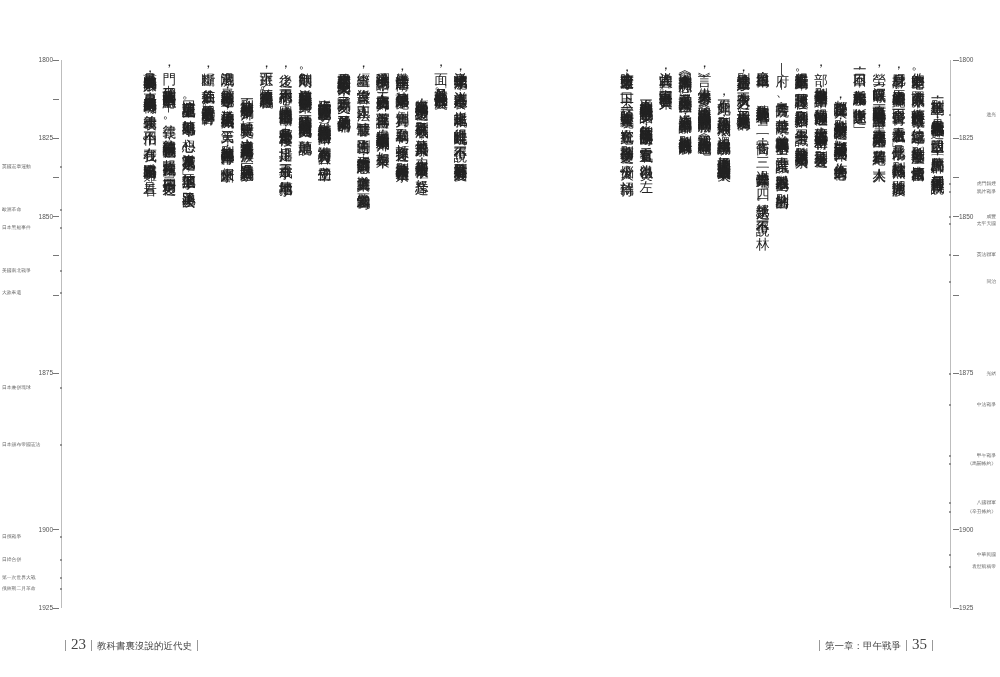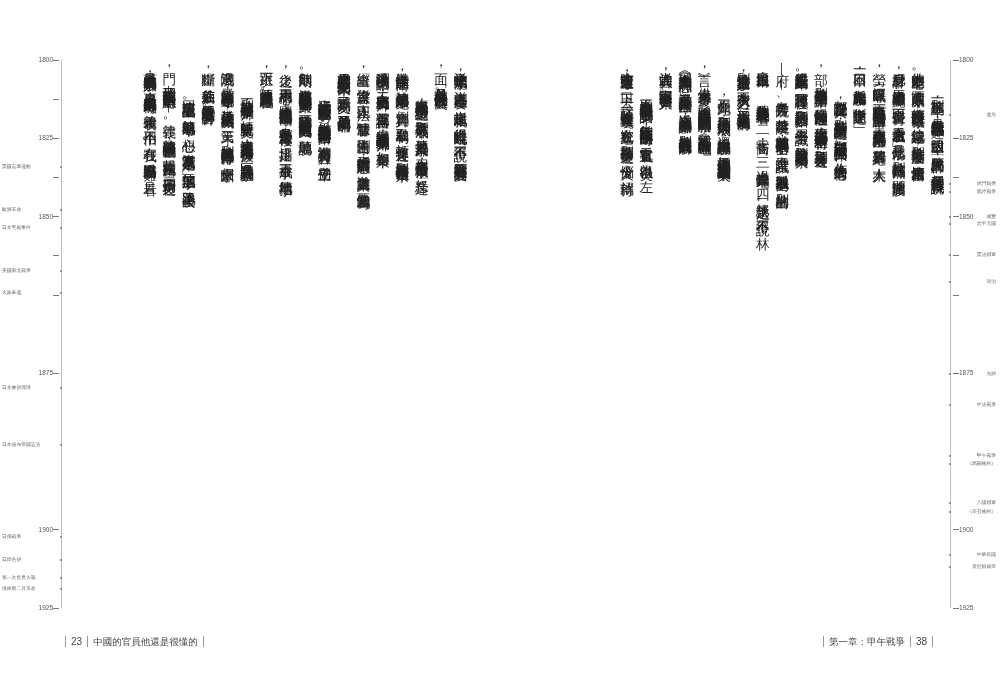--- a/index.html
+++ b/index.html
@@ -40,21 +40,21 @@
 
   .event { position: absolute; font-family: "Liberation Sans", sans-serif; font-size: 4.8px; color: #666; white-space: nowrap; line-height: 6px; }
   .tl-left .event { left: 2px; }
   .tl-right .event { right: 4px; text-align: right; }
 
   
   .footer { position: absolute; top: 636px; font-family: "DejaVu Serif", serif; font-size: 9.5px; color: #444; white-space: nowrap; }
   .footer-left { left: 60px; }
   .footer-right { right: 62px; }
   .bar { display: inline-block; width: 1px; height: 11px; background: #999; vertical-align: -2px; margin: 0 5px; }
-  .pgnum { font-family: Liberation Sans, sans-serif; font-size: 10px; text-align: center; }
+  .pgnum { font-family: Liberation Serif, serif; font-size: 15px; text-align: center; }
 </style>
 </head>
 <body>
 
 <div class="page page-left">
   <div class="timeline tl-left">
     <div class="axis"></div>
   <div class="tick" style="top: -4px;"><span>1800</span><span class="dash"></span></div>
       <div class="tick" style="top: 35.1272px;"><span></span><span class="dash"></span></div>
       <div class="tick" style="top: 74.3092px;"><span>1825</span><span class="dash"></span></div>
@@ -102,21 +102,21 @@
       <span class="col">之後，表示不用擔心，中國的官員他還是很懂的，多半都是「太監逛青樓」，排場足，弄不成事。顛地指示手</span>
       <span class="col">下跟班，隨便交幾箱意思意思就行。</span>
       <span class="col indent">林則徐看著那一千多箱鴉片，頓時就火冒三丈，這幫洋鬼子完全是不見棺材不掉淚，區區這點鴉片就想蒙</span>
       <span class="col">混過關？第二天林則徐就下達命令，禁止洋鬼子們出廣州城，第三天，林則徐派兵包圍了十三洋行，來個斷水</span>
       <span class="col">斷糧，釜底抽薪，看鴉片販子還敢不敢對著幹。</span>
       <span class="col indent">這回該著顛地上火了。顛地一時氣不過，心想：「當我沒大哥是不是？」顛地派個手下，一路小跑去了澳</span>
       <span class="col">門，找到了大英帝國大中華區的總監——義律。義律聽說十三行被包圍，趕緊往廣州跑。二十四日到了之後，</span>
       <span class="col">看見垂頭喪氣的鴉片販子，正是展示自我風采的好時機，義律表示，不用怕，有我在，這點事還叫困難？且看</span>
     </div>
   <div class="footer footer-left">
-    <span class="bar"></span><span class="pgnum">23</span><span class="bar"></span><span>中國的官員他還是很懂的</span><span class="bar"></span>
+    <span class="bar"></span><span class="pgnum">23</span><span class="bar"></span><span>教科書裏沒說的近代史</span><span class="bar"></span>
   </div>
 </div>
 
 <div class="page page-right">
   <div class="textblock" id="right-text">
       <span class="col indent">林則徐一下馬車，先是九響震天禮炮表示歡迎，放眼四望，一片烏壓壓的人群，個個伸直了脖子找傳說</span>
       <span class="col">中的欽差老爺。美國商人威廉．亨德當時也在附近觀禮，他記錄道：「（林則徐）氣度莊重，表情相當嚴厲，</span>
       <span class="col">身材肥胖，上唇濃密的黑短髭，下巴留著長髯，看來六十歲左右。」見此情形，林則徐趁熱打鐵，拋開旅途疲</span>
       <span class="col">勞，深呼吸一口氣，對著百姓吼了一場愛國教育演講，表示此次一定要禁絕鴉片，「若鴉片一日不絕，本大人</span>
       <span class="col">一日不回，誓與此事相始終，斷無中止之理。」</span>
@@ -170,15 +170,15 @@
       <div class="event" style="top: 439.784px;">八國聯軍</div>
       <div class="dot" style="top: 441.784px;"></div>
       <div class="event" style="top: 448.552px;">《辛丑條約》</div>
       <div class="dot" style="top: 450.552px;"></div>
       <div class="event" style="top: 491.844px;">中華民國</div>
       <div class="dot" style="top: 493.844px;"></div>
       <div class="event" style="top: 504.448px;">袁世凱稱帝</div>
       <div class="dot" style="top: 506.448px;"></div>
     </div>
   <div class="footer footer-right">
-    <span class="bar"></span><span>第一章：甲午戰爭</span><span class="bar"></span><span class="pgnum">38</span><span class="bar"></span>
+    <span class="bar"></span><span>第一章：甲午戰爭</span><span class="bar"></span><span class="pgnum">35</span><span class="bar"></span>
   </div>
 </div>
 
 </body></html>

